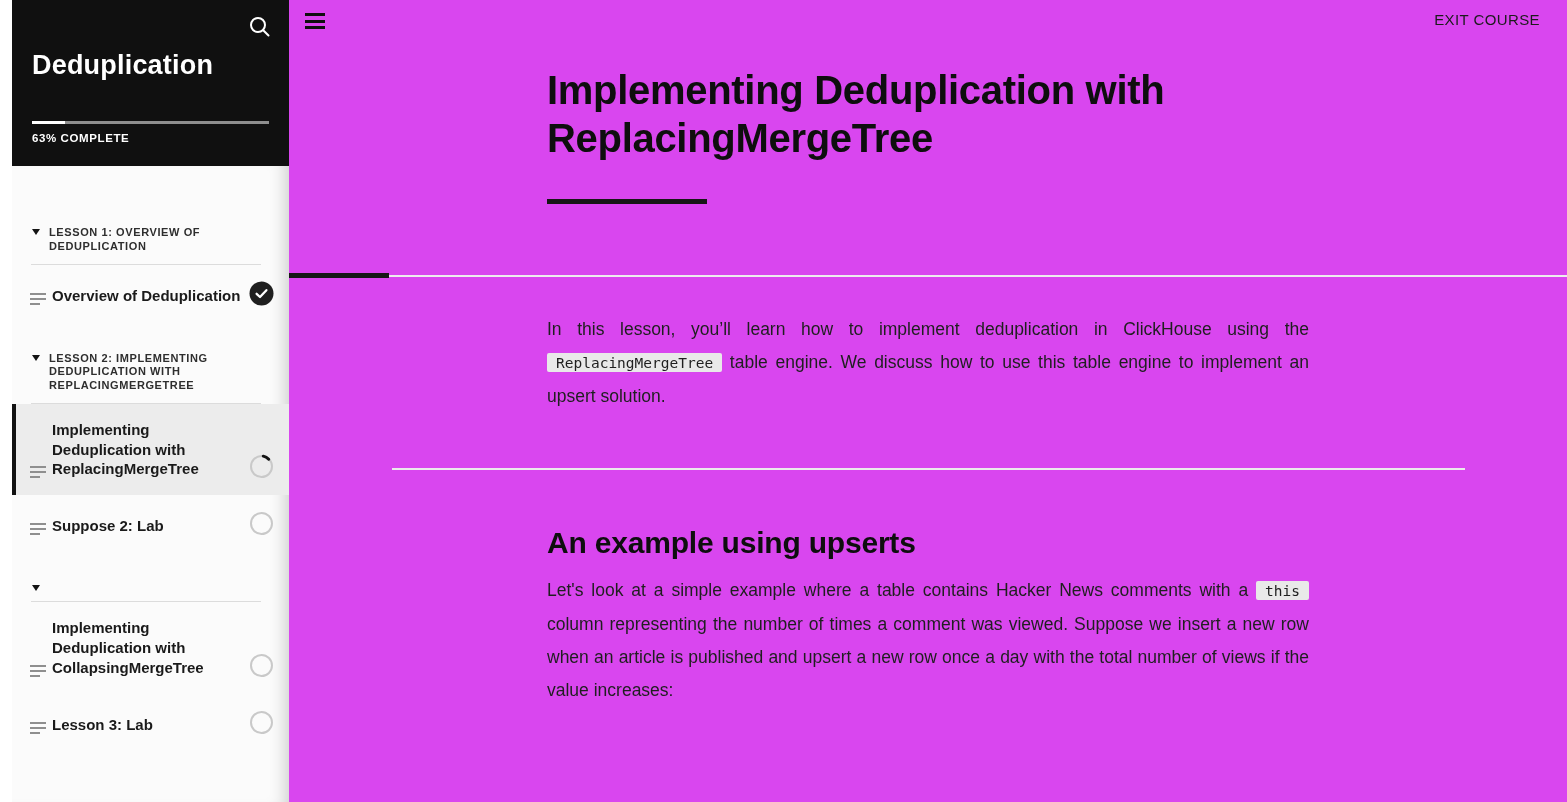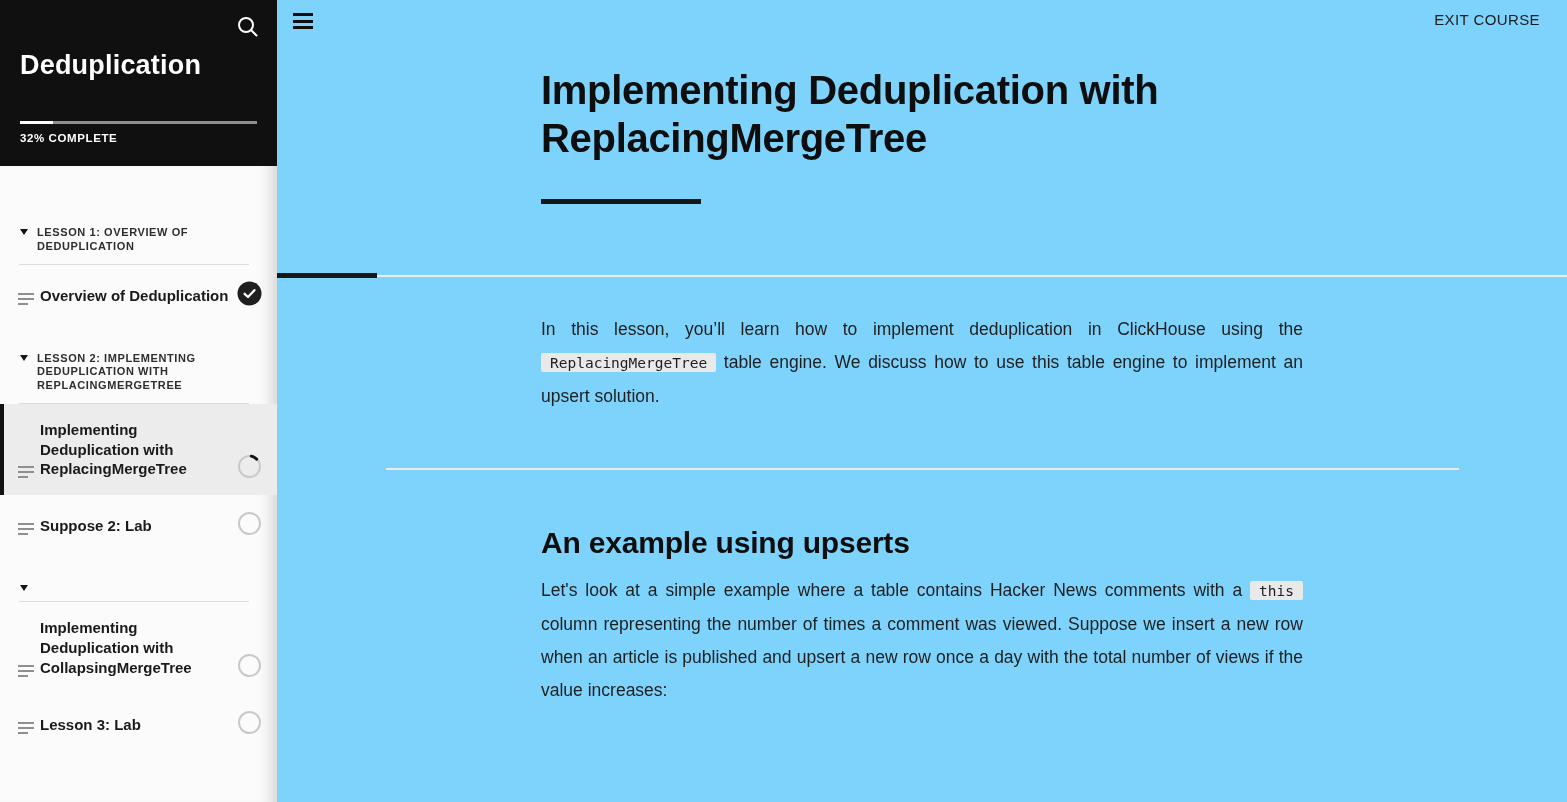--- a/index.html
+++ b/index.html
@@ -1,20 +1,20 @@
 <!DOCTYPE html>
 <html><head>
 <meta charset="utf-8">
 <style>
   * { margin:0; padding:0; box-sizing:border-box; }
   html,body { width:1567px; height:802px; overflow:hidden; }
   body { display:flex; font-family:"Liberation Sans", sans-serif; background:#ffffff; color:#1c1c1c; }
 
   
-  .sidenav { width:277px; flex:none; height:802px; display:flex; flex-direction:column; background:#fef9c3; }
+  .sidenav { width:277px; flex:none; height:802px; display:flex; flex-direction:column; background:#fef9c3;margin-left:12px; }
   .sidenav-header { position:relative; height:166px; flex:none; background:#101010; padding:0 20px; }
   .search-btn { position:absolute; top:14px; right:15px; width:28px; height:28px; background:none; border:none; cursor:pointer; }
   .course-title { color:#ffffff; font-size:27px; font-weight:700; letter-spacing:0.2px; padding-top:50px; }
   .course-progress { position:absolute; left:20px; right:20px; top:121px; }
   .progress-track { height:3px; background:#8e8e8e; position:relative; }
   .progress-fill { position:absolute; left:0; top:0; bottom:0; width:14%; background:#ffffff; }
   .progress-label { margin-top:8px; color:#ffffff; font-size:11.5px; font-weight:700; letter-spacing:0.6px; }
 
   .sidenav-body { flex:1; overflow:hidden; padding-top:60px; background:#fbfbfb;
                   box-shadow: inset -16px 0 16px -12px rgba(0,0,0,0.18); }
@@ -25,21 +25,21 @@
   .section-label { font-size:11px; font-weight:700; letter-spacing:0.6px; color:#2e2e2e; line-height:1.25; }
   .section-divider { border:none; border-top:1px solid #dcdcdc; margin:10px 28px 0 19px; }
 
   .item { display:flex; align-items:flex-end; gap:4px; padding:16px 15px 16px 18px; cursor:pointer; }
   .item.active { background:#ececec; border-left:4px solid #121212; padding-left:14px; }
   .lines-icon { flex:none; margin-top:1px; }
   .item-label { flex:1; font-size:15px; font-weight:600; color:#1a1a1a; line-height:1.32; padding-right:4px; }
   .status-icon { flex:none; width:25px; height:25px; }
 
   
-  .main { position:relative; flex:1; background:#7dd3fc; height:802px; overflow:hidden; }
+  .main { position:relative; flex:1; background:#d946ef; height:802px; overflow:hidden; }
   .menu-btn { position:absolute; top:13px; left:14px; width:24px; height:20px; background:none; border:none; cursor:pointer; }
   .menu-btn span { display:block; width:20px; height:3px; background:#0f0f0f; margin:0 auto 3.5px; }
   .exit-link { position:absolute; top:11px; right:27px; font-size:15px; letter-spacing:0.4px; color:#1b1b1b;
                text-decoration:none; cursor:pointer; }
 
   .lesson-column { width:762px; margin:0 auto; }
   .lesson-title { margin-top:66px; font-size:40px; line-height:48px; font-weight:700; color:#0e0e0e; letter-spacing:-0.3px; }
   .title-rule { width:160px; height:5px; background:#161616; margin-top:37px; }
 
   .read-progress { margin-top:71px; height:2px; background:#ededed; position:relative; }
@@ -62,21 +62,21 @@
       <svg width="26" height="26" viewBox="0 0 26 26" fill="none">
         <circle cx="11" cy="11" r="7" stroke="#ffffff" stroke-width="2"></circle>
         <line x1="16.2" y1="16.2" x2="21.5" y2="21.5" stroke="#ffffff" stroke-width="2" stroke-linecap="round"></line>
       </svg>
     </button>
     <div class="course-title">Deduplication</div>
     <div class="course-progress">
       <div class="progress-track">
         <div class="progress-fill"></div>
       </div>
-      <div class="progress-label">32% COMPLETE</div>
+      <div class="progress-label">63% COMPLETE</div>
     </div>
   </div>
 
   <nav class="sidenav-body">
 
     <div class="section-header">
       <span class="tri-down"></span>
       <span class="section-label">LESSON 1: OVERVIEW OF DEDUPLICATION</span>
     </div>
     <hr class="section-divider">

